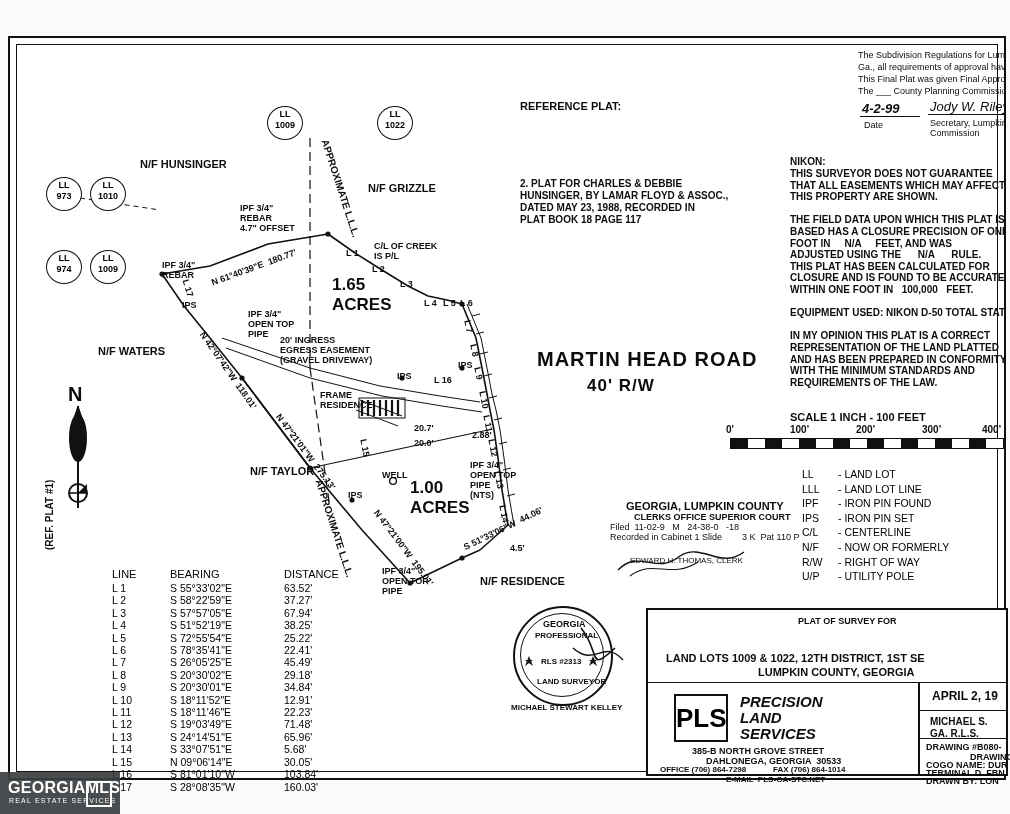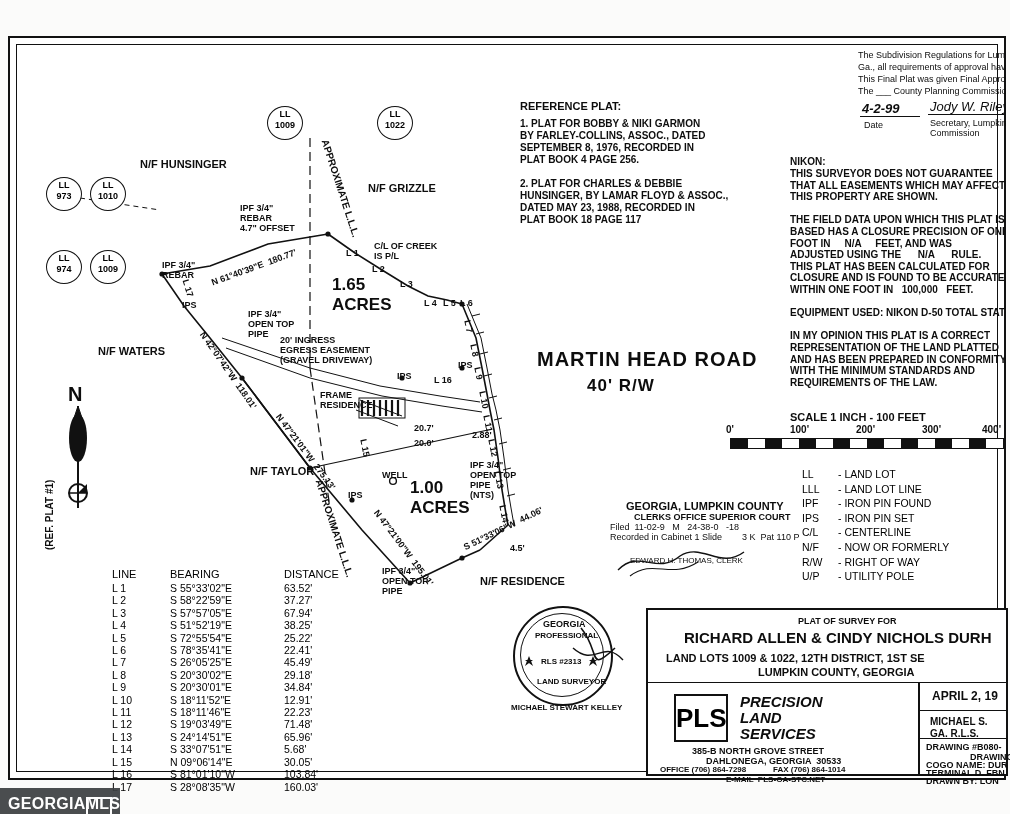--- a/index.html
+++ b/index.html
@@ -22,21 +22,21 @@
   .ital{font-style:italic;}
   .rotp{transform-origin:0 0;}
   
   .llbub{border:1.4px solid #111;border-radius:50%;text-align:center;font-size:9px;line-height:11px;font-weight:bold;padding-top:2px;background:#fff;}
   svg{position:absolute;left:0;top:0;overflow:visible;}
   table.lines{border-collapse:collapse;font-family:"Liberation Sans",sans-serif;font-size:10.5px;}
   table.lines td{padding:0 6px 0 0;white-space:pre;line-height:12.4px;}
   table.lines th{padding:0 6px 2px 0;white-space:pre;text-align:left;font-weight:normal;font-size:11px;}
   .legend td{font-size:10.5px;padding:0;white-space:pre;line-height:12.6px;font-family:"Liberation Sans",sans-serif;}
   .titleblock{position:absolute;border:2px solid #111;background:#fff;}
-  .gmls{position:absolute;left:0;bottom:0;width:120px;height:26px;background:#3c3f41;color:#fff;opacity:.92;}
+  .gmls{position:absolute;left:0;bottom:0;width:120px;height:42px;background:#3c3f41;color:#fff;opacity:.92;}
   .gmls .g1{position:absolute;left:8px;top:7px;font-size:16px;font-weight:bold;letter-spacing:.3px;}
   .gmls .g2{position:absolute;left:9px;top:25px;font-size:7px;letter-spacing:1.2px;}
   .gmls .sq{position:absolute;right:8px;top:9px;width:22px;height:22px;border:2px solid #fff;}
   .seal{position:absolute;border:2px solid #111;border-radius:50%;}
   .scalebar{position:absolute;height:9px;border:1px solid #111;background:
      repeating-linear-gradient(90deg,#111 0 17px,#fff 17px 34px);}
   .stampbox{position:absolute;}
   .hr{border-top:1px solid #111;}
   .plogo{position:absolute;border:2px solid #111;font-weight:bold;font-size:26px;text-align:center;line-height:36px;}
 </style>
@@ -226,24 +226,20 @@
 
     <div class="abs txt t17 b" style="left:322px;top:237px;line-height:20px;">1.65
 ACRES</div>
     <div class="abs txt t17 b" style="left:400px;top:440px;line-height:20px;">1.00
 ACRES</div>
 
     <div class="abs txt t20 b" style="left:527px;top:310px;letter-spacing:1px;">MARTIN HEAD ROAD</div>
     <div class="abs txt t17 b" style="left:577px;top:338px;letter-spacing:1px;">40' R/W</div>
 
     <div class="abs txt t11 b" style="left:510px;top:62px;">REFERENCE PLAT:</div>
-    <div class="abs txt t10 b" style="left:510px;top:80px;line-height:12px;">1. PLAT FOR BOBBY &amp; NIKI GARMON
-BY FARLEY-COLLINS, ASSOC., DATED
-SEPTEMBER 8, 1976, RECORDED IN
-PLAT BOOK 4 PAGE 256.</div>
     <div class="abs txt t10 b" style="left:510px;top:140px;line-height:12px;">2. PLAT FOR CHARLES &amp; DEBBIE
 HUNSINGER, BY LAMAR FLOYD &amp; ASSOC.,
 DATED MAY 23, 1988, RECORDED IN
 PLAT BOOK 18 PAGE 117</div>
 
     <div class="stampbox" style="left:846px;top:8px;width:150px;height:90px;overflow:hidden;">
       <div class="txt t9" style="position:absolute;left:2px;top:4px;">The Subdivision Regulations for Lum</div>
       <div class="txt t9" style="position:absolute;left:2px;top:16px;">Ga., all requirements of approval hav</div>
       <div class="txt t9" style="position:absolute;left:2px;top:28px;">This Final Plat was given Final Approval b</div>
       <div class="txt t9" style="position:absolute;left:2px;top:40px;">The ___ County Planning Commission on  4-2-</div>
@@ -443,21 +439,20 @@
       <svg width="130" height="100" style="position:absolute;left:-4px;top:0;">
         <path d="M14,58 L18,48 L22,58 L14,52 L22,52 Z" fill="#111"></path>
         <path d="M78,58 L82,48 L86,58 L78,52 L86,52 Z" fill="#111"></path>
         <path d="M70,20 C90,44 76,66 104,40" stroke="#111" fill="none" stroke-width="1.6"></path>
         <path d="M62,40 C84,60 92,30 112,52" stroke="#111" fill="none" stroke-width="1.4"></path>
       </svg>
     </div>
 
     <div class="titleblock" style="left:636px;top:570px;width:358px;height:164px;">
       <div class="txt t9 b" style="position:absolute;left:150px;top:6px;">PLAT OF SURVEY FOR</div>
-      <div class="txt t15 b" style="position:absolute;left:36px;top:20px;">RICHARD ALLEN &amp; CINDY NICHOLS DURH</div>
       <div class="txt t11 b" style="position:absolute;left:18px;top:42px;">LAND LOTS 1009 &amp; 1022, 12TH DISTRICT, 1ST SE</div>
       <div class="txt t11 b" style="position:absolute;left:110px;top:56px;">LUMPKIN COUNTY, GEORGIA</div>
       <div class="hr" style="position:absolute;left:0;top:72px;width:358px;"></div>
       <div class="hr" style="position:absolute;left:270px;top:72px;width:88px;"></div>
       <div style="position:absolute;left:270px;top:72px;width:0;height:92px;border-left:2px solid #111;"></div>
 
       <div class="plogo" style="left:26px;top:84px;width:50px;height:44px;line-height:44px;">PLS</div>
       <div class="txt t15 b ital" style="position:absolute;left:92px;top:84px;line-height:16px;">PRECISION
 LAND
 SERVICES</div>

